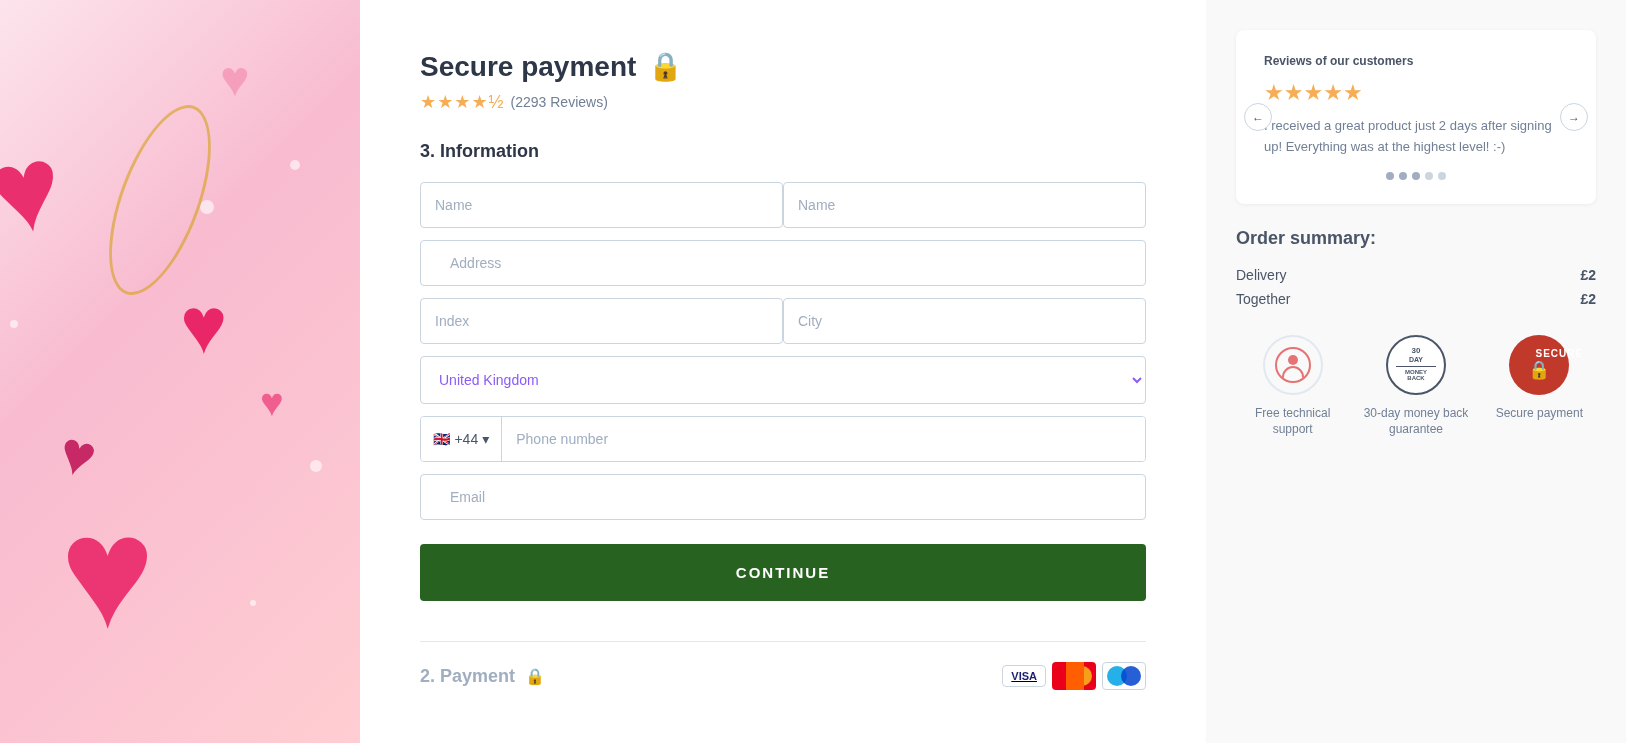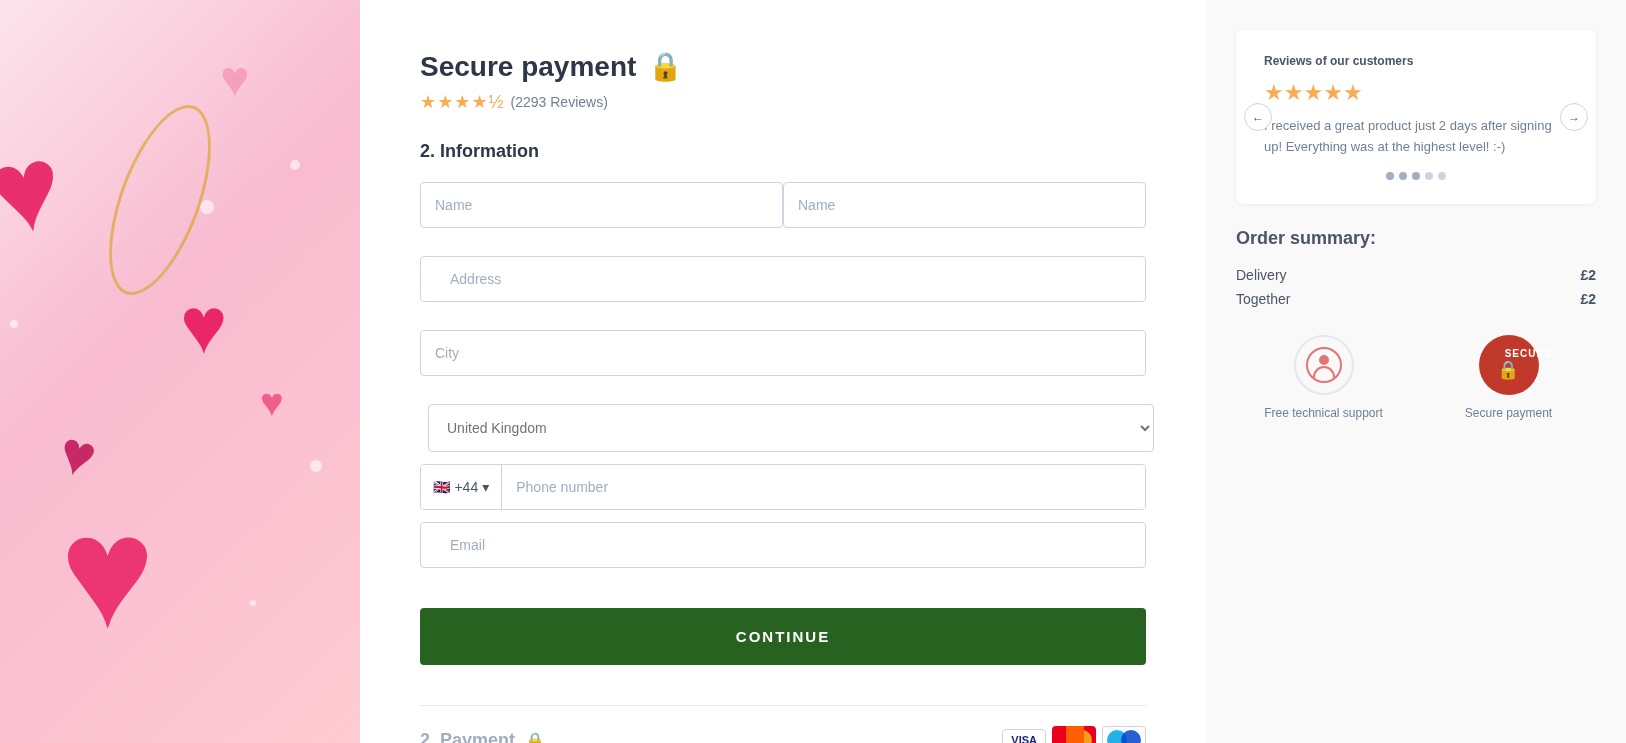--- a/index.html
+++ b/index.html
@@ -57,21 +57,21 @@
 
     .section-title {
       font-size: 18px;
       font-weight: 700;
       color: #2d3748;
       margin-bottom: 20px;
     }
 
     .form-row {
       display: flex;
-      margin-bottom: 28px;
+      margin-bottom: 12px;
     }
     .form-field {
       flex: 1;
       border: 1.5px solid #cbd5e0;
       border-radius: 4px;
       padding: 14px 14px;
       font-size: 14px;
       color: #4a5568;
       outline: none;
       background: #fff;
@@ -84,27 +84,26 @@
       width: 100%;
       padding-left: 29px;
     }
 
     .country-select {
       width: 100%;
       border: 1.5px solid #cbd5e0;
       border-radius: 4px;
       padding: 14px 14px;
       font-size: 14px;
-      color: #737373;
+      color: #8b5cf6;
       outline: none;
       background: #fff;
       appearance: auto;
       margin-bottom: 12px;
       cursor: pointer;
-      margin-left: 8px;
     }
 
     .phone-row {
       display: flex;
       gap: 0;
       margin-bottom: 12px;
       border: 1.5px solid #cbd5e0;
       border-radius: 4px;
       overflow: hidden;
     }
@@ -388,32 +387,33 @@
   <h1 class="page-title">
     <span>Secure payment</span>
     <span>🔒</span>
   </h1>
 
   <div class="stars-row">
     <span class="stars">★★★★½</span>
     <span class="reviews-count">(2293 Reviews)</span>
   </div>
 
-  <h2 class="section-title">2. Information</h2>
+  <h2 class="section-title">3. Information</h2>
 
   <div class="form-row">
     <input class="form-field" type="text" placeholder="Name" style="">
     <input class="form-field" type="text" placeholder="Name" style="">
   </div>
 
   <div class="form-row">
     <input class="form-field full" type="text" placeholder="Address" style="">
   </div>
 
   <div class="form-row">
+    <input class="form-field" type="text" placeholder="Index" style="">
     <input class="form-field" type="text" placeholder="City" style="">
   </div>
 
   <select class="country-select" id="country-select">
   <option value="United Kingdom">United Kingdom</option><option value="United States">United States</option><option value="France">France</option><option value="Germany">Germany</option><option value="Spain">Spain</option><option value="Italy">Italy</option></select>
 
   <div class="phone-row">
     <div class="phone-prefix">
       <span>🇬🇧</span>
       <span>+44</span>
@@ -487,20 +487,30 @@
       <div class="badge-icon support">
         <svg width="36" height="36" viewBox="0 0 36 36" fill="none" xmlns="http://www.w3.org/2000/svg">
           <circle cx="18" cy="18" r="17" stroke="#e57373" stroke-width="2" fill="none"></circle>
           <circle cx="18" cy="13" r="5" fill="#e57373"></circle>
           <path d="M8 30c0-5.523 4.477-10 10-10s10 4.477 10 10" stroke="#e57373" stroke-width="2" fill="none" stroke-linecap="round"></path>
         </svg>
       </div>
       <span class="badge-label">Free technical support</span>
     </div>
 
+    <div class="badge-item">
+      <div class="badge-icon guarantee" style="border-radius:50%;border:2px solid #4a5568;width:60px;height:60px;display:flex;flex-direction:column;align-items:center;justify-content:center;background:#fff;">
+        <span style="font-size:8px;font-weight:900;color:#4a5568;line-height:1.1;">30</span>
+        <span style="font-size:7px;font-weight:700;color:#4a5568;line-height:1.1;">DAY</span>
+        <div style="width:40px;height:1px;background:#4a5568;margin:2px 0;"></div>
+        <span style="font-size:6px;color:#4a5568;line-height:1.1;text-align:center;">MONEY</span>
+        <span style="font-size:6px;color:#4a5568;line-height:1.1;text-align:center;">BACK</span>
+      </div>
+      <span class="badge-label">30-day money back guarantee</span>
+    </div>
 
     <div class="badge-item">
       <div class="badge-icon secure" style="background:#c0392b;border-radius:50%;width:60px;height:60px;display:flex;align-items:center;justify-content:center;flex-direction:column;">
         <span style="font-size:10px;font-weight:900;color:#fff;letter-spacing:1px;line-height:1.1;text-align:center;padding-left:40px;">SECURE</span>
         <span style="font-size:18px;color:#fff;">🔒</span>
       </div>
       <span class="badge-label">Secure payment</span>
     </div>
   </div>
 </div>

